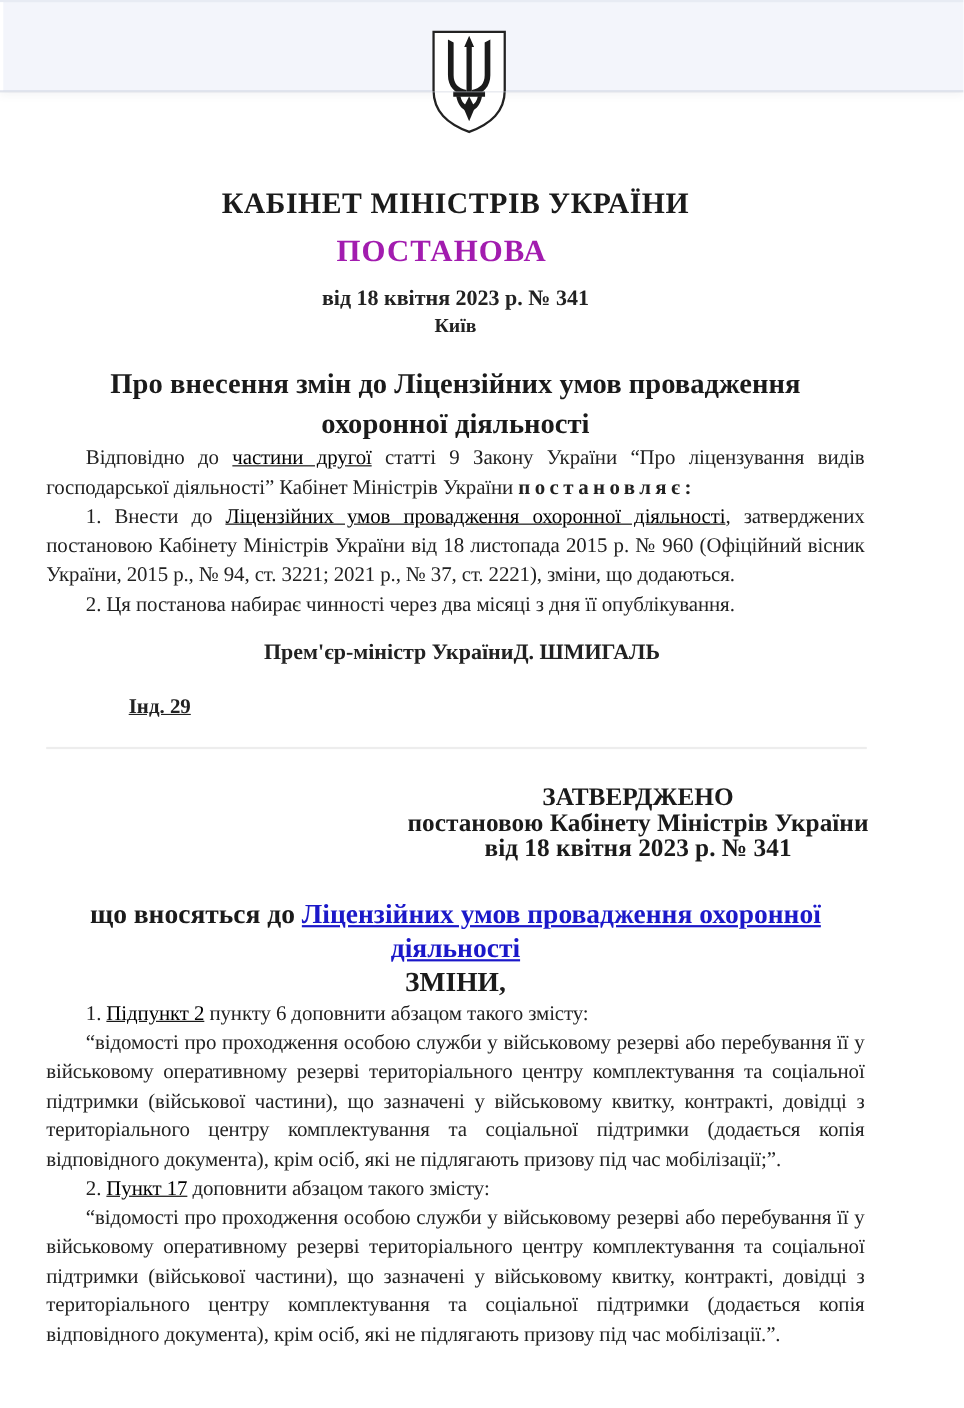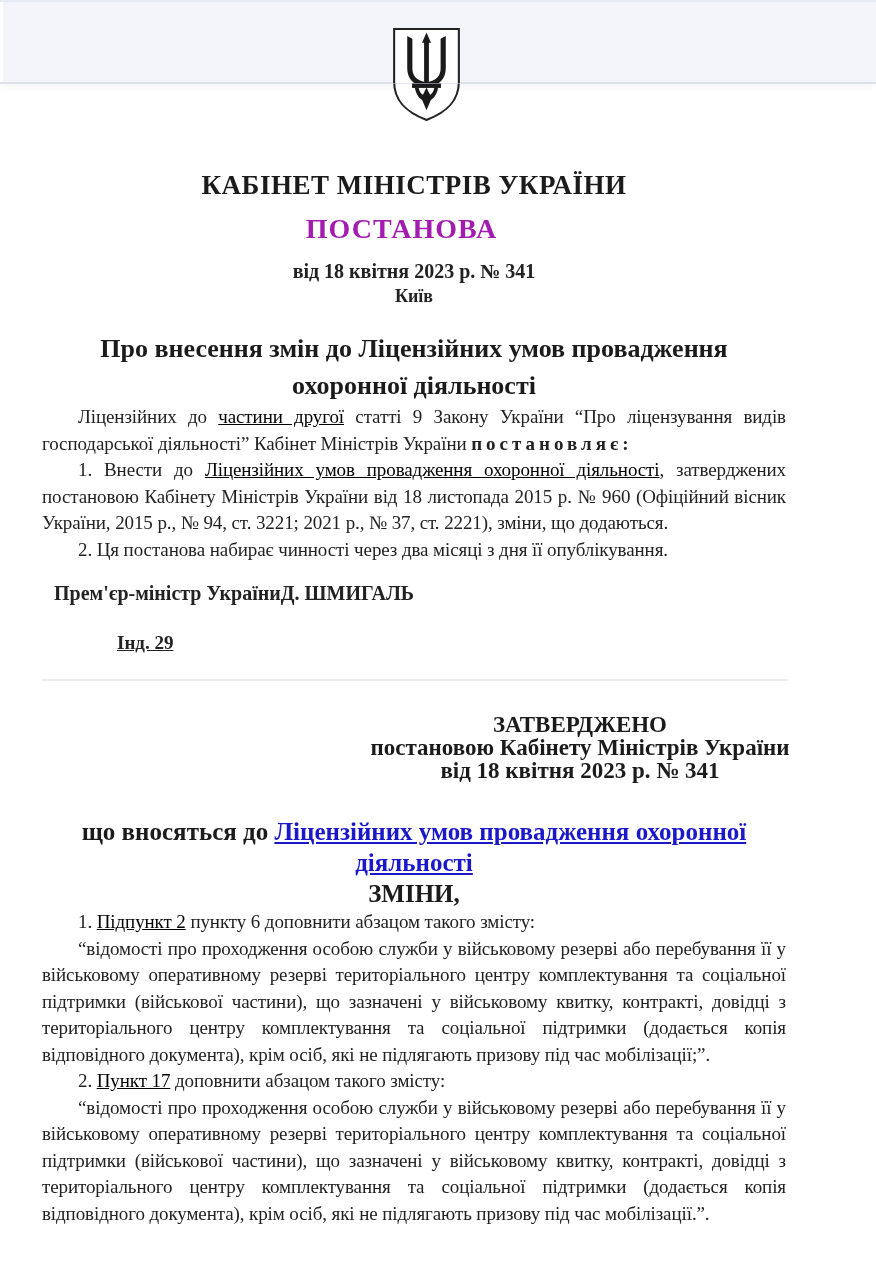--- a/index.html
+++ b/index.html
@@ -125,21 +125,21 @@
   }
   .resolve-word {
     font-weight: bold;
     letter-spacing: 4px;
   }
 
   .signature-row {
     margin-top: 18px;
     padding: 0 62px 0 54px;
     display: flex;
-    justify-content: flex-start;
+    justify-content: center;
     font-size: 20px;
     font-weight: bold;
     line-height: 24px;
   }
   .index-note {
     margin-top: 27px;
     padding-left: 117px;
     font-size: 19px;
     font-weight: bold;
     line-height: 22px;
@@ -199,21 +199,21 @@
 
 <div class="doc">
 
   <div class="org-title centered">КАБІНЕТ МІНІСТРІВ УКРАЇНИ</div>
   <div class="doc-type centered">ПОСТАНОВА</div>
   <div class="date-line centered">від 18 квітня 2023 р. № 341</div>
   <div class="city-line centered">Київ</div>
 
   <div class="doc-title centered">Про внесення змін до Ліцензійних умов провадження охоронної діяльності</div>
 
-  <p class="body-par par-preamble"><span>Ліцензійних до </span><a class="doclink">частини другої</a><span> статті 9 Закону України “Про ліцензування видів господарської діяльності” Кабінет Міністрів України </span><span class="resolve-word">постановляє:</span></p>
+  <p class="body-par par-preamble"><span>Відповідно до </span><a class="doclink">частини другої</a><span> статті 9 Закону України “Про ліцензування видів господарської діяльності” Кабінет Міністрів України </span><span class="resolve-word">постановляє:</span></p>
 
   <p class="body-par par-point1"><span>1. Внести до </span><a class="doclink">Ліцензійних умов провадження охоронної діяльності</a><span>, затверджених постановою Кабінету Міністрів України від 18 листопада 2015 р. № 960 (Офіційний вісник України, 2015 р., № 94, ст. 3221; 2021 р., № 37, ст. 2221), зміни, що додаються.</span></p>
 
   <p class="body-par par-point2">2. Ця постанова набирає чинності через два місяці з дня її опублікування.</p>
 
   <div class="signature-row">
     <span>Прем'єр-міністр України</span>
     <span>Д. ШМИГАЛЬ</span>
   </div>
 

